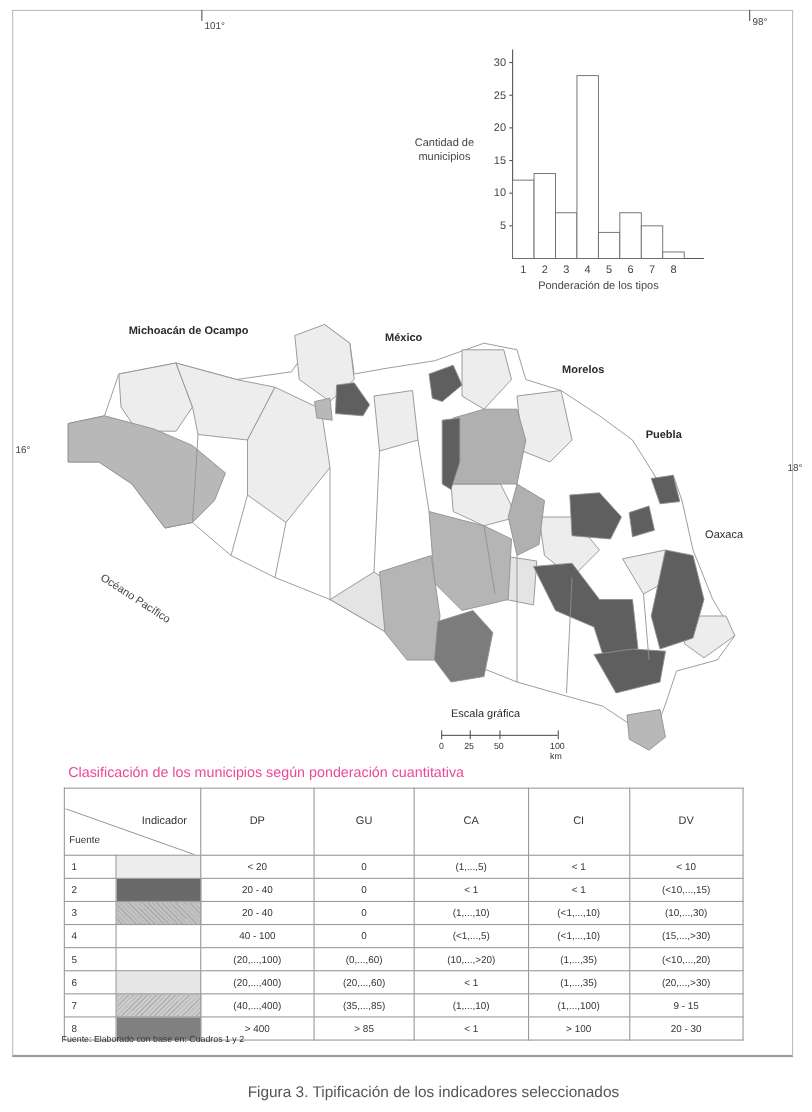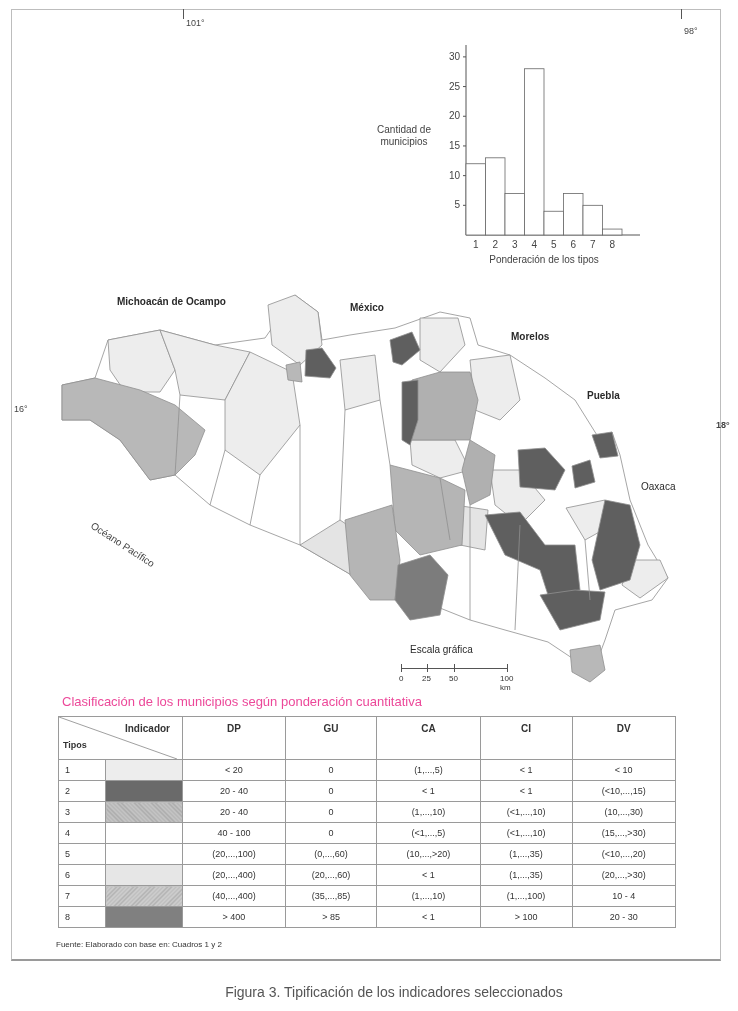--- a/index.html
+++ b/index.html
@@ -11,21 +11,21 @@
   .ocean { position:absolute; left:95px; top:520px; font-size:10px; color:#444; transform:rotate(33deg); transform-origin:left top; }
   svg text { font-family:"Liberation Sans", sans-serif; }
   .scale { position:absolute; left:380px; top:642px; width:130px; height:44px;margin-left:16px; }
   .scale-title { position:absolute; left:14px; top:2px; font-size:10px; color:#2a2a2a; }
   .scale-line { position:absolute; left:5px; top:26px; width:106px; height:1px; background:#555; }
   .scale-tk { position:absolute; top:22px; width:1px; height:8px; background:#555; }
   .scale-lbl { position:absolute; top:32px; font-size:8px; color:#333; }
   .tbl-title { position:absolute; left:62px; top:694px; font-size:13px; color:#ec4899; }
   table.cls { position:absolute; left:58px; top:716px; border-collapse:collapse; width:618px; font-size:9px; color:#333; }
   table.cls td { border:1px solid #9a9a9a; text-align:center; height:20px; padding:0; }
-  table.cls tr.head td { height:36px; vertical-align:top; padding-top:6px; font-size:10px;font-weight:bold; }
+  table.cls tr.head td { height:36px; vertical-align:top; padding-top:24px; font-size:10px; }
   td.tipo { width:40px; text-align:left !important; padding-left:6px !important; }
   td.swatch { width:76px; }
   .diag { position:relative; height:36px; }
   .diag .ind { position:absolute; right:12px; top:0; font-size:10px; }
   .diag .tip { position:absolute; left:4px; top:17px; font-size:9px; }
   .diag svg { position:absolute; left:0; top:-6px; }
   .source { position:absolute; left:56px; top:940px; font-size:8px; color:#333; }
   .caption { position:absolute; left:0; width:738px; top:984px; text-align:center; font-size:14px; color:#555;margin-left:25px; }
   .sw-1 { background:#ededed; }
   .sw-2 { background:#6a6a6a; }
@@ -37,23 +37,23 @@
   .sw-8 { background:#808080; }
 </style>
 </head>
 <body>
 
 <div class="frame"></div>
 
 <div class="tick" style="left:183px;top:9px;width:1px;height:10px;"></div>
 <div class="coord" style="left:186px;top:18px;">101°</div>
 <div class="tick" style="left:681px;top:9px;width:1px;height:10px;"></div>
-<div class="coord" style="left:684px;top:26px;">98°</div>
+<div class="coord" style="left:684px;top:15px;">98°</div>
 <div class="coord" style="left:14px;top:404px;">16°</div>
-<div class="coord" style="left:716px;top:420px;font-weight:bold;">18°</div>
+<div class="coord" style="left:716px;top:420px;">18°</div>
 
 <svg id="hist" style="position:absolute;left:360px;top:40px;" width="300" height="230">
     <line x1="106" y1="5" x2="106" y2="195" stroke="#555" stroke-width="1"></line>
     <line x1="106" y1="195" x2="280" y2="195" stroke="#555" stroke-width="1"></line>
     <line x1="103" y1="165.3125" x2="106" y2="165.3125" stroke="#555"></line>
     <text x="100" y="168.3125" font-size="10" text-anchor="end" fill="#444">5</text>
     <line x1="103" y1="135.625" x2="106" y2="135.625" stroke="#555"></line>
     <text x="100" y="138.625" font-size="10" text-anchor="end" fill="#444">10</text>
     <line x1="103" y1="105.9375" x2="106" y2="105.9375" stroke="#555"></line>
     <text x="100" y="108.9375" font-size="10" text-anchor="end" fill="#444">15</text>
@@ -151,21 +151,21 @@
 <div class="tbl-title">Clasificación de los municipios según ponderación cuantitativa</div>
 <table class="cls">
   <tbody>
       <tr class="head">
     <td colspan="2">
       <div class="diag">
         <svg width="118" height="42">
               <line x1="0" y1="0" x2="118" y2="42" stroke="#888" stroke-width="0.8"></line>
             </svg>
         <span class="ind">Indicador</span>
-        <span class="tip">Tipos</span>
+        <span class="tip">Fuente</span>
       </div>
     </td>
     <td>DP</td>
     <td>GU</td>
     <td>CA</td>
     <td>CI</td>
     <td>DV</td>
   </tr>
   </tbody>
     <tbody id="tbody">
@@ -223,21 +223,21 @@
         <td>(1,...,35)</td>
         <td>(20,...,&gt;30)</td>
       </tr>
       <tr>
         <td class="tipo">7</td>
         <td class="swatch sw-7"></td>
         <td>(40,...,400)</td>
         <td>(35,...,85)</td>
         <td>(1,...,10)</td>
         <td>(1,...,100)</td>
-        <td>10 - 4</td>
+        <td>9 - 15</td>
       </tr>
       <tr>
         <td class="tipo">8</td>
         <td class="swatch sw-8"></td>
         <td>&gt; 400</td>
         <td>&gt; 85</td>
         <td>&lt; 1</td>
         <td>&gt; 100</td>
         <td>20 - 30</td>
       </tr>

